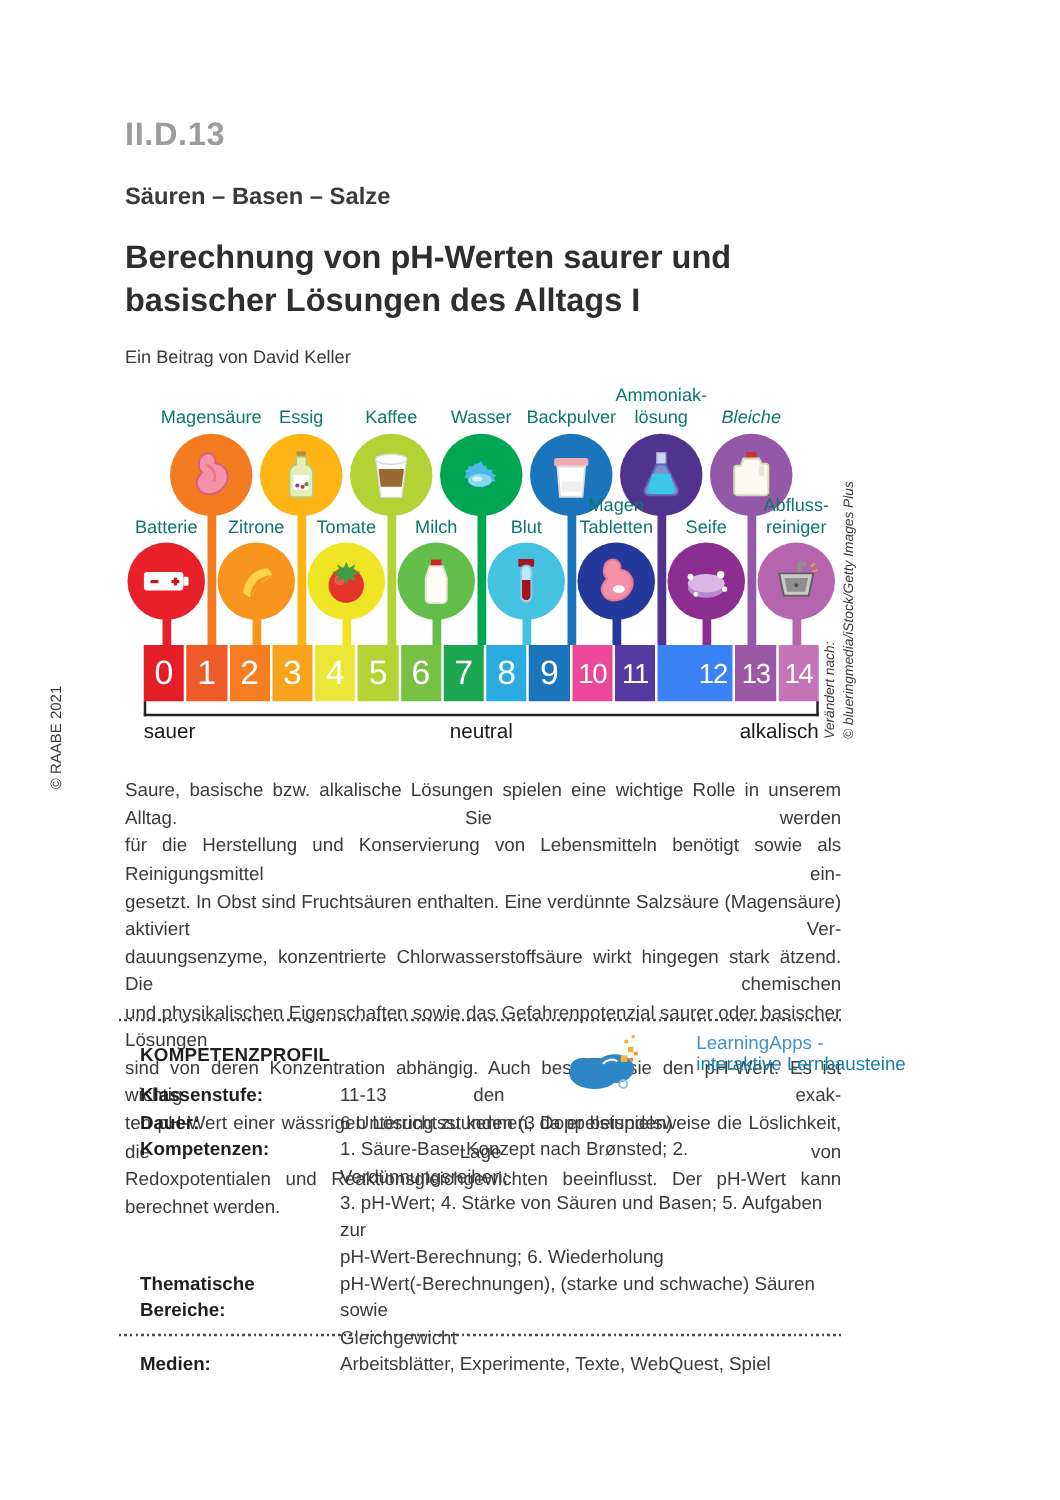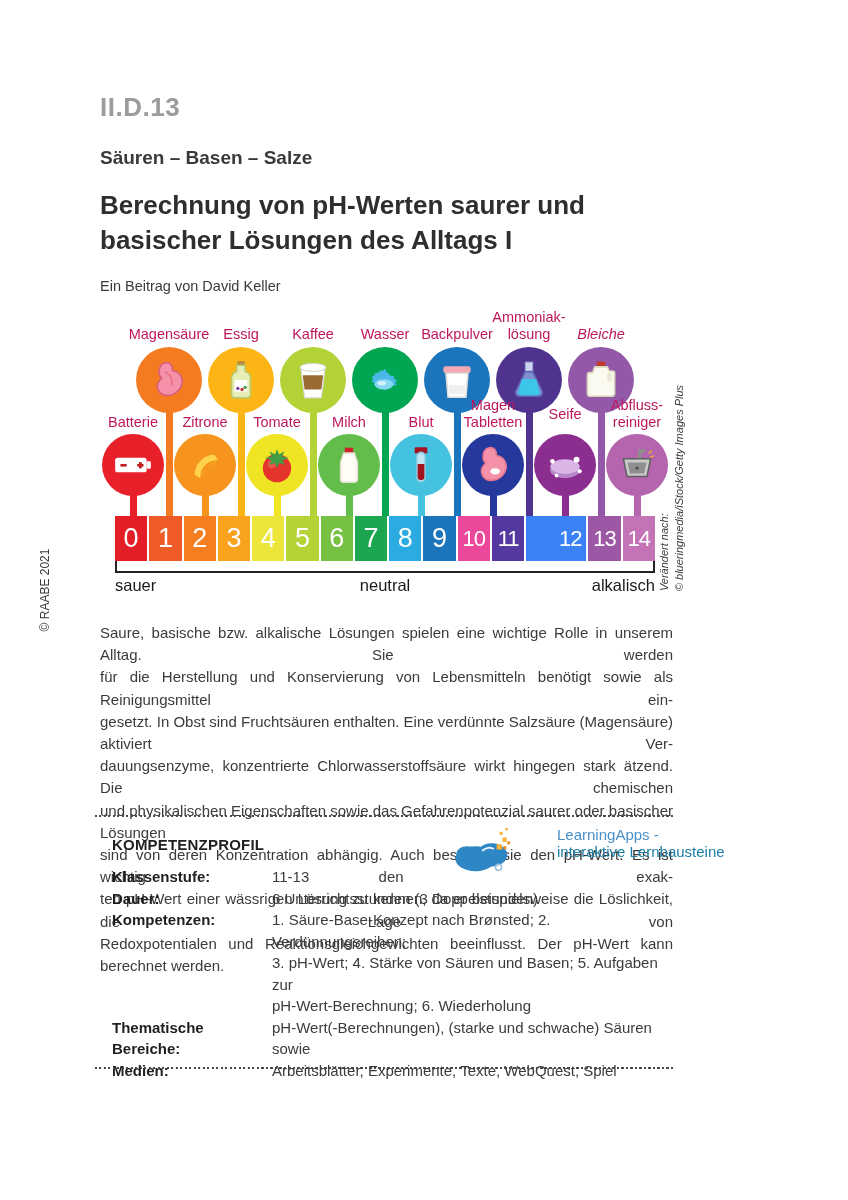--- a/index.html
+++ b/index.html
@@ -15,21 +15,21 @@
 
   
   .ill { position:absolute; left:100px; top:305px; width:560px; height:300px; }
   .ph-scale { position:absolute; left:15px; top:211px; width:540px; height:45px; display:flex; gap:2px; }
   .ph-block { flex:1; display:flex; align-items:center; justify-content:center; color:#fff; font-size:27px; }
   .ph-block.sm { font-size:22px; letter-spacing:-1px; }
   .stem { position:absolute; width:7px; }
   .circ { position:absolute; border-radius:50%; display:flex; align-items:center; justify-content:center; }
   .circ svg { width:42px; height:42px; }
   .ilbl { position:absolute; transform:translate(-50%,-100%); white-space:pre-line; text-align:center;
-          font-size:14.5px; line-height:17px; color:#be185d; font-weight:normal; }
+          font-size:14.5px; line-height:17px; color:#0f766e; font-weight:normal; }
   .axis-line { position:absolute; left:15px; top:266px; width:540px; height:2px; background:#222; }
   .tick { position:absolute; top:256px; width:2px; height:12px; background:#222; }
   .axis-lbl { position:absolute; top:271px; font-size:16.5px; color:#1a1a1a; }
 
   
   .vert-left { position:absolute; left:45px; top:590px; transform:translate(-50%,-50%) rotate(-90deg);
                white-space:nowrap; font-size:12px; color:#3a3a3a; }
   .vert-right { position:absolute; left:672px; top:488px; transform:translate(-50%,-50%) rotate(-90deg);
                 white-space:nowrap; font-size:11px; font-style:italic; color:#3a3a3a; line-height:15px; }
 
@@ -241,21 +241,21 @@
           <svg viewBox="0 0 40 40">
             <ellipse cx="20" cy="25" rx="14" ry="7.5" fill="#b887cc"></ellipse>
             <ellipse cx="20" cy="21.5" rx="14" ry="7" fill="#d9b6e6"></ellipse>
             <circle cx="8" cy="16.5" r="2.2" fill="#fff"></circle>
             <circle cx="31" cy="15" r="2.8" fill="#fff"></circle>
             <circle cx="34" cy="26" r="2" fill="#fff"></circle>
             <circle cx="12" cy="30" r="1.8" fill="#fff"></circle>
           </svg>
         </span>
       </div>
-      <div class="ilbl" style="left: 465px; top: 118px; text-align: right;">Seife</div>
+      <div class="ilbl" style="left: 465px; top: 126px; text-align: right;">Seife</div>
       <div class="stem" style="left: 533.5px; top: 160px; height: 51px; background: rgb(180, 101, 174);"></div>
       <div class="circ" style="left: 506px; top: 129px; width: 62px; height: 62px; background: rgb(180, 101, 174);">
         <span style="display: flex; width: 42px; height: 42px;">
           <svg viewBox="0 0 40 40">
             <path d="M21 5 h7 v3.5 h-4 v5 h-3 Z" fill="#8f8f8f"></path>
             <path d="M7 14 h26 l-3.5 17 h-19 Z" fill="#c9c9c9" stroke="#5f5f5f" stroke-width="1.5"></path>
             <path d="M11 17.5 h18 l-2.2 10.5 H13.2 Z" fill="#8f8f8f"></path>
             <circle cx="20" cy="23" r="1.5" fill="#4f4f4f"></circle>
             <g stroke="#e8a33d" stroke-width="1.5">
               <line x1="31" y1="9" x2="34" y2="6.5"></line>
@@ -330,20 +330,21 @@
         <div class="pvals">
           <div>1. Säure-Base-Konzept nach Brønsted; 2. Verdünnungsreihen;</div>
           <div>3. pH-Wert; 4. Stärke von Säuren und Basen; 5. Aufgaben zur</div>
           <div>pH-Wert-Berechnung; 6. Wiederholung</div>
         </div>
       </div>
       <div class="prow">
         <div class="plabel">Thematische Bereiche:</div>
         <div class="pvals">
           <div>pH-Wert(-Berechnungen), (starke und schwache) Säuren sowie</div>
+          <div>Gleichgewicht</div>
         </div>
       </div>
       <div class="prow">
         <div class="plabel">Medien:</div>
         <div class="pvals">
           <div>Arbeitsblätter, Experimente, Texte, WebQuest, Spiel</div>
         </div>
       </div>
     </div>
   <div class="dotline" style="top:1067px;"></div>

